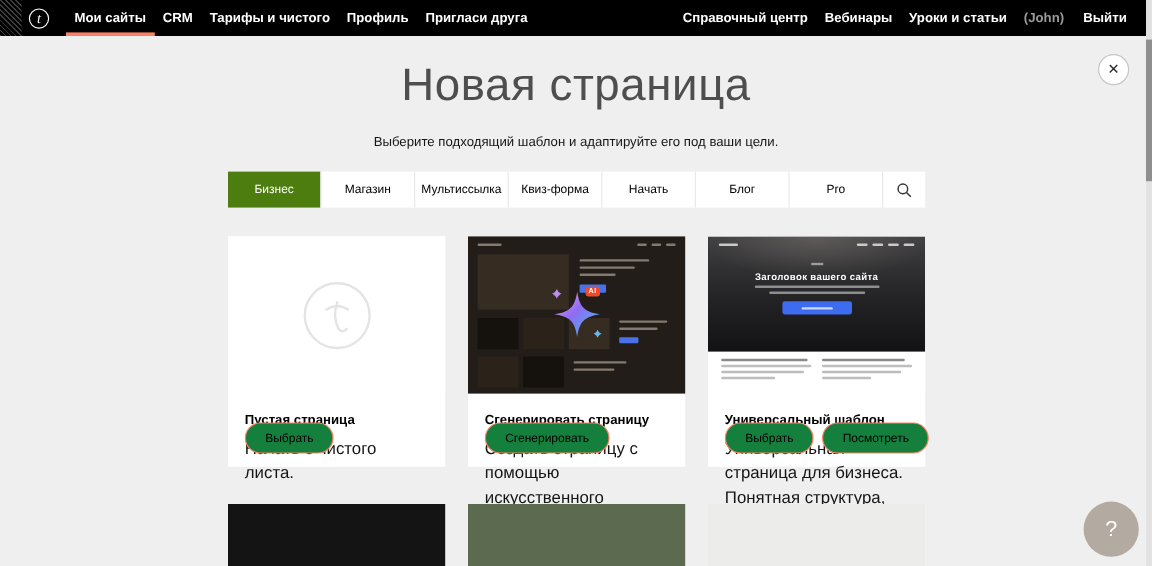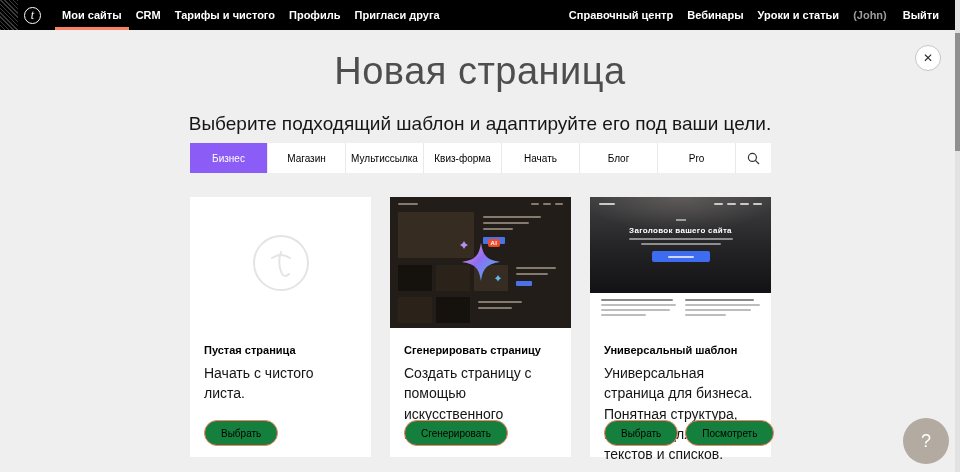--- a/index.html
+++ b/index.html
@@ -47,44 +47,44 @@
     color:#2b2b2b; font-size:12px; display:flex; align-items:center; justify-content:center;
     cursor:pointer; z-index:20; font-family:inherit;
   }
   .page-title {
     position:absolute; top:50px; left:0; width:100%;
     text-align:center; font-size:38px; font-weight:300;
     color:#4e4e4e; letter-spacing:0.5px;
   }
   .page-subtitle {
     position:absolute; top:113px; left:0; width:100%;
-    text-align:center; font-size:19px; color:#161616;
+    text-align:center; font-size:11px; color:#161616;
   }
 
   
   .tabs {
     position:absolute; top:143px; left:190px; width:581px; height:30px;
     display:flex; background:#fff; z-index:5;
   }
   .tab {
     flex:1; display:flex; align-items:center; justify-content:center;
     font-size:10px; color:#000; cursor:pointer; border-left:1px solid #e9e9e9;
     white-space:nowrap;
   }
   .tab:first-child { border-left:none; }
-  .tab.active { background:#8b5cf6; color:#fff; }
+  .tab.active { background:#4d7c0f; color:#fff; }
   .tab-search { flex:0 0 36px; }
 
   
   .cards {
     position:absolute; top:197px; left:190px;
     display:grid; grid-template-columns:181px 181px 181px;
     column-gap:19px; row-gap:31px; z-index:4;
   }
-  .card { width:181px; height:260px; background:#fff; position:relative; }
+  .card { width:181px; height:192px; background:#fff; position:relative; }
   .card-img { height:131px; position:relative; overflow:hidden; }
   .card-body { padding:16px 14px 0; }
   .card-title { font-size:11px; font-weight:700; color:#000; }
   .card-desc { font-size:14px; line-height:1.45; color:#141414; margin-top:7px; }
   .card-actions { position:absolute; left:14px; bottom:11px; display:flex; gap:7px; }
   .btn {
     height:26px; padding:0 16px; border:1px solid #fb8066; border-radius:15px;
     background:#15803d; font-size:10px; color:#000; display:flex; align-items:center;
     cursor:pointer; font-family:inherit; white-space:nowrap;
   }

